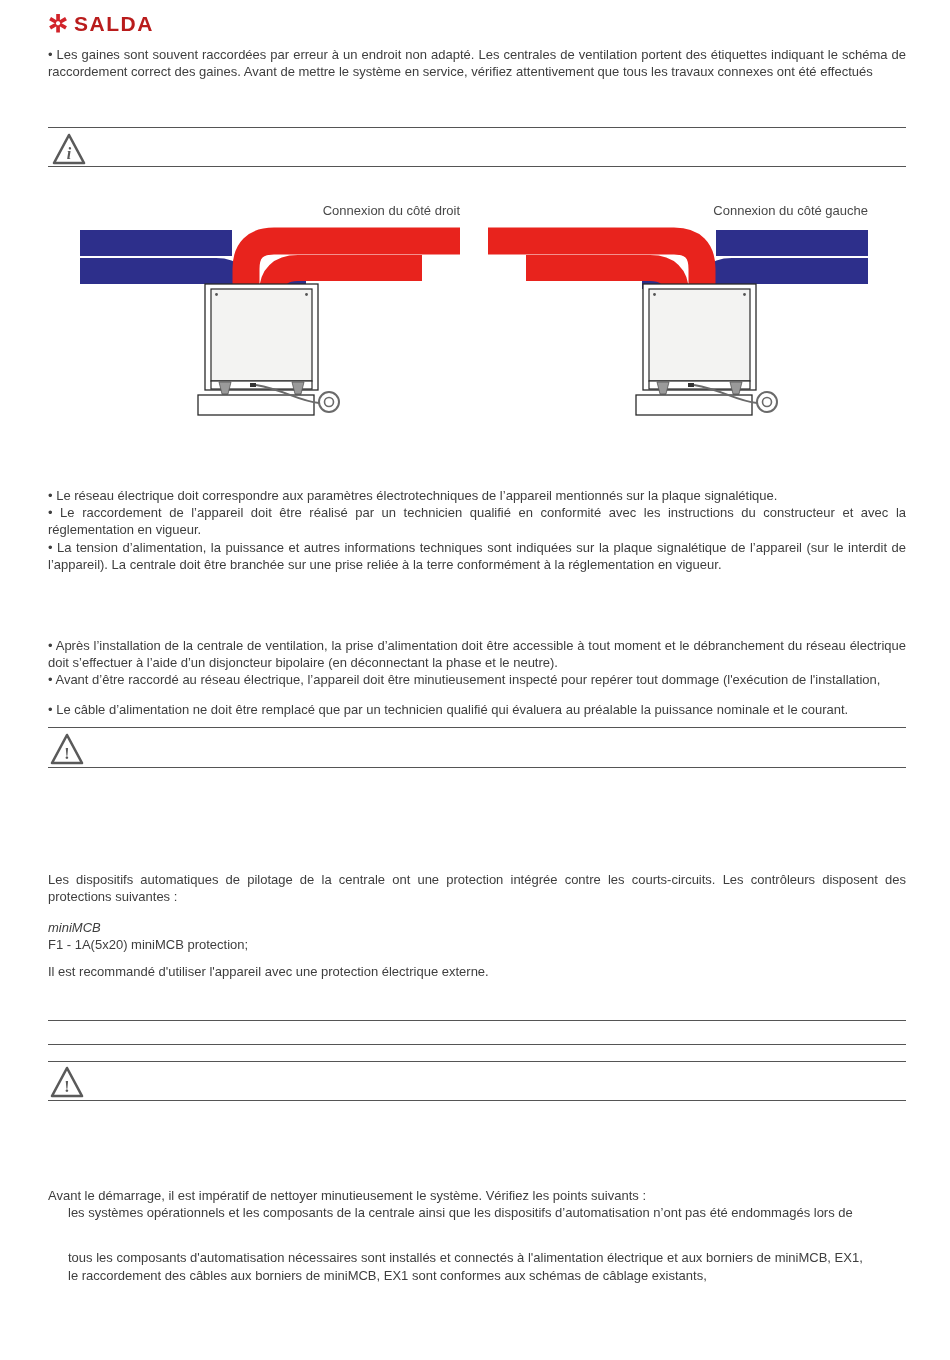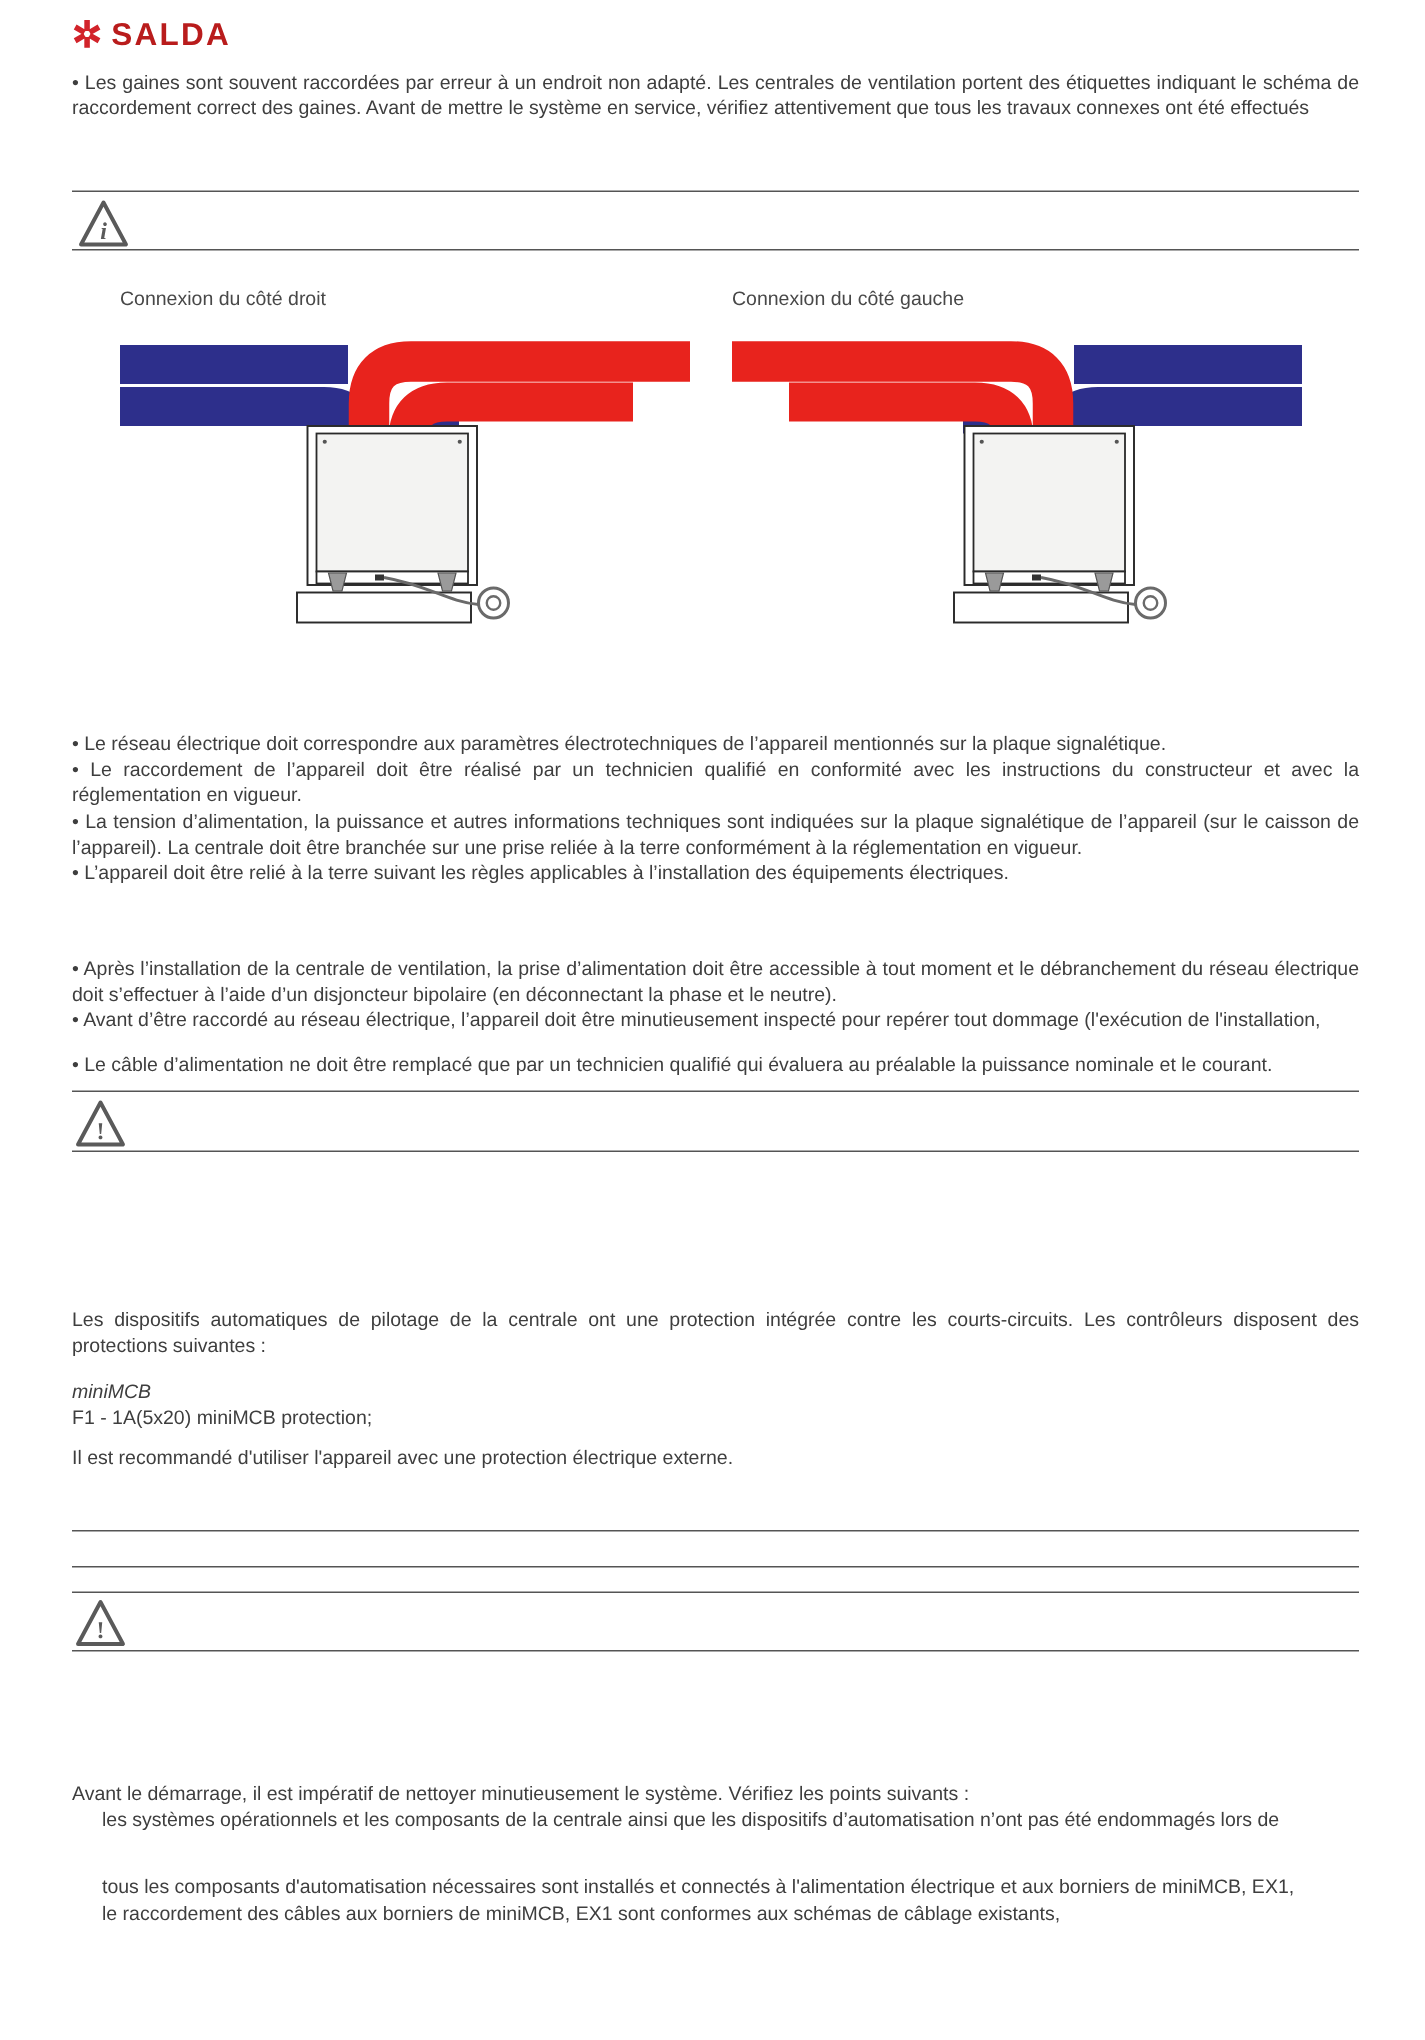--- a/index.html
+++ b/index.html
@@ -21,21 +21,21 @@
     border-top: 1.4px solid #555555;
   }
   .logo { left: 48px; top: 12px; display: flex; align-items: center; gap: 6px; }
   .logo-icon { color: #d2232a; font-size: 24px; line-height: 24px; font-weight: bold; }
   .logo-text {
     color: #b91c1c; font-size: 21px; font-weight: bold;
     letter-spacing: 1.5px; line-height: 24px;
   }
   .warn { width: 34px; height: 32px; }
   .caption {
-    font-size: 13px; color: #484848; text-align: left; width: 380px;
+    font-size: 13px; color: #484848; text-align: right; width: 380px; margin-top: 12px;
   }
   .diagram { width: 380px; height: 192px; }
   .italic { font-style: italic; }
   .indent { left: 68px; width: 838px; }
 </style>
 </head>
 <body>
 
 <div class="abs logo">
   <span class="logo-icon">✲</span>
@@ -100,22 +100,21 @@
     <rect x="170" y="156" width="6" height="4" fill="#333"></rect>
     <path d="M176 158 C 205 163 218 174 239 176" fill="none" stroke="#6a6a6a" stroke-width="2"></path>
     <circle cx="249" cy="175" r="10" fill="#ffffff" stroke="#6a6a6a" stroke-width="2"></circle>
     <circle cx="249" cy="175" r="4.5" fill="none" stroke="#6a6a6a" stroke-width="1.6"></circle>
   </g>
 </svg>
 
 <div class="abs para" style="top:487px;">
   <div>• Le réseau électrique doit correspondre aux paramètres électrotechniques de l’appareil mentionnés sur la plaque signalétique.</div>
   <div>• Le raccordement de l’appareil doit être réalisé par un technicien qualifié en conformité avec les instructions du constructeur et avec la réglementation en vigueur.</div>
-  <div>• La tension d’alimentation, la puissance et autres informations techniques sont indiquées sur la plaque signalétique de l’appareil (sur le caisson de l’appareil).  La centrale doit être branchée sur une prise reliée à la terre conformément à la réglementation en vigueur.</div>
-  <div>• L’appareil doit être relié à la terre suivant les règles applicables à l’installation des équipements électriques.</div>
+  <div>• La tension d’alimentation, la puissance et autres informations techniques sont indiquées sur la plaque signalétique de l’appareil (sur le interdit de l’appareil).  La centrale doit être branchée sur une prise reliée à la terre conformément à la réglementation en vigueur.</div>
 </div>
 
 <div class="abs para" style="top:637px;">
   <div>• Après l’installation de la centrale de ventilation, la prise d’alimentation doit être accessible à tout moment et le débranchement du réseau électrique doit s’effectuer à l’aide d’un disjoncteur bipolaire (en déconnectant la phase et le neutre).</div>
   <div>• Avant d’être raccordé au réseau électrique, l’appareil doit être minutieusement inspecté pour repérer tout dommage (l'exécution de l'installation,</div>
 </div>
 
 <div class="abs para" style="top:701px;">• Le câble d’alimentation ne doit être remplacé que par un technicien qualifié qui évaluera au préalable la puissance nominale et le courant.</div>
 
 <div class="abs rule" style="top:727px;"></div>

